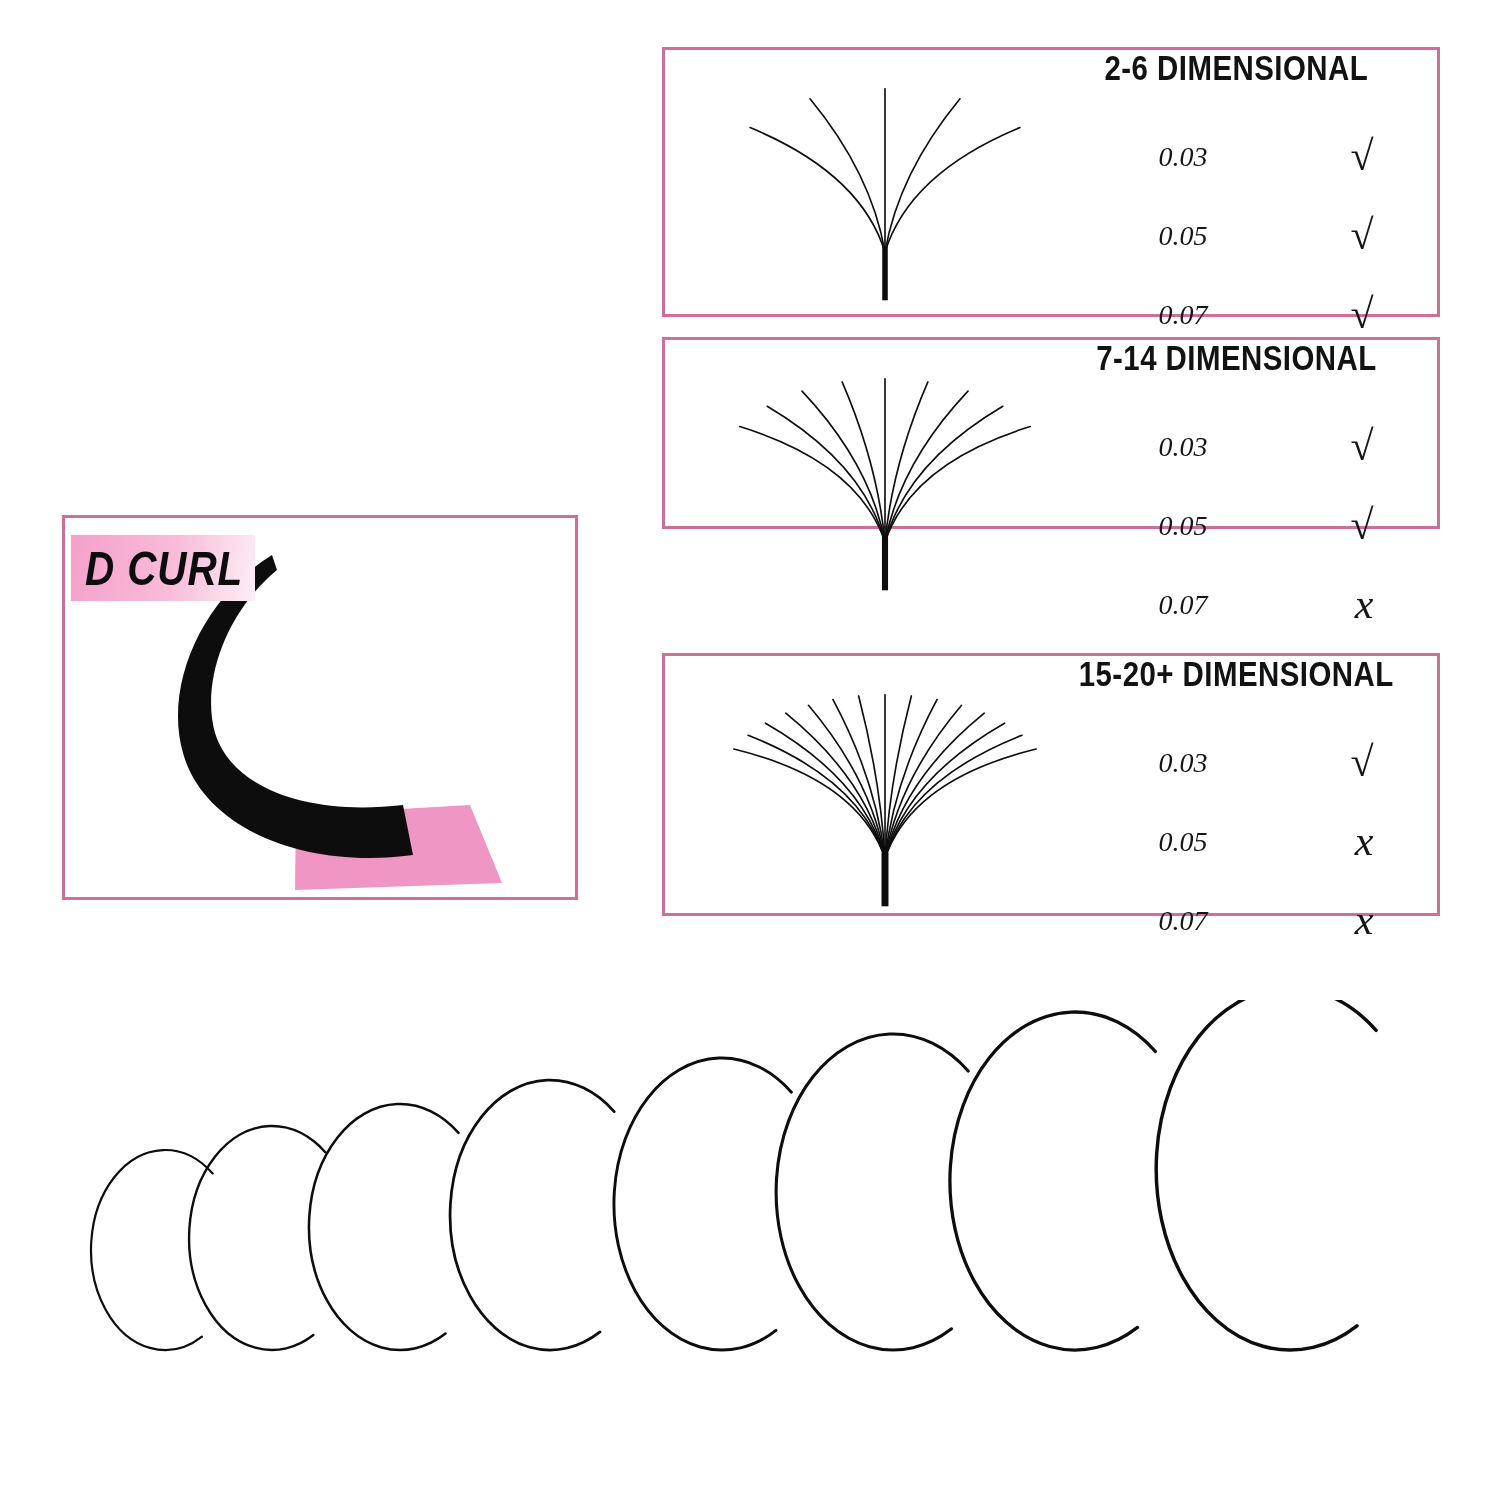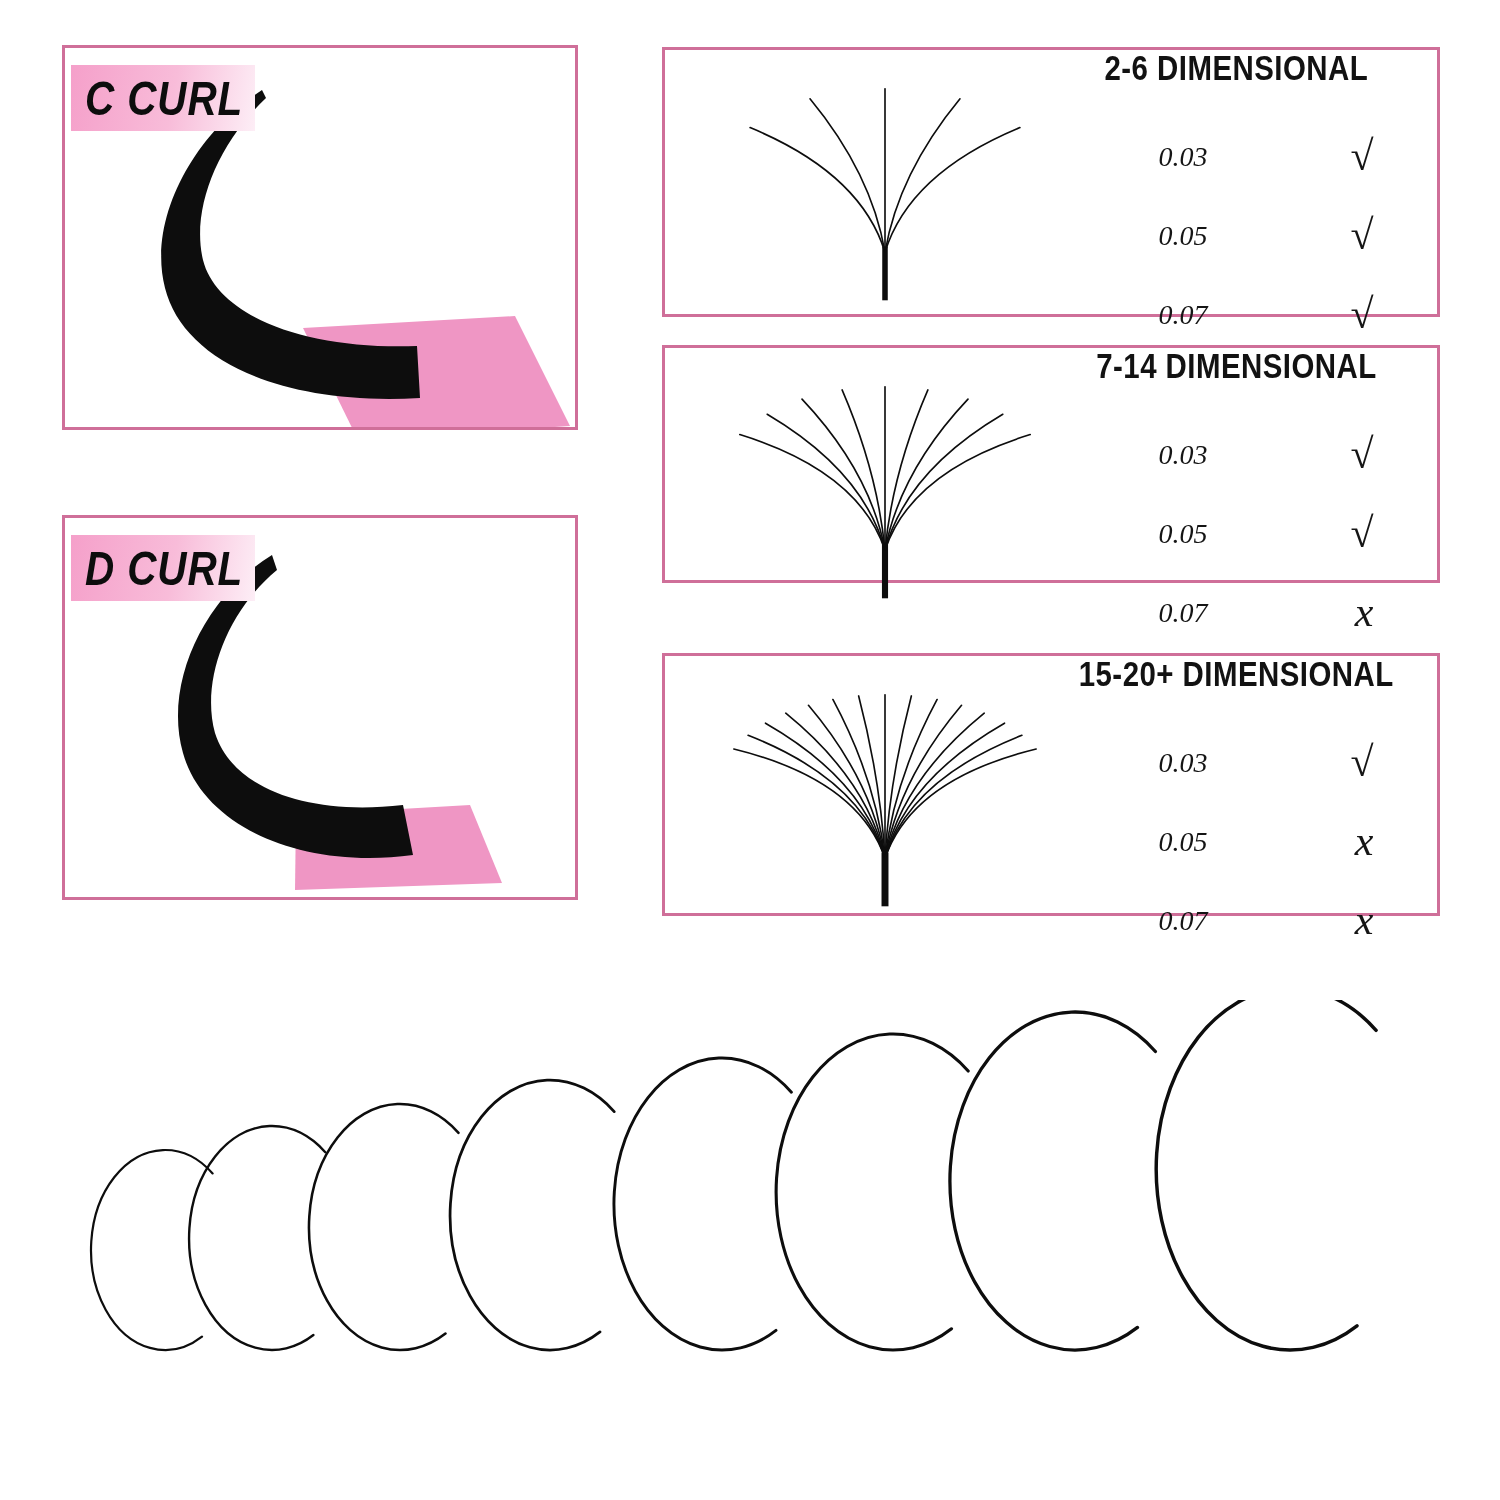--- a/index.html
+++ b/index.html
@@ -4,21 +4,21 @@
 <style>
   html,body{margin:0;padding:0;background:#ffffff;}
   #canvas{position:relative;width:1500px;height:1500px;background:#ffffff;overflow:hidden;
           font-family:"Liberation Sans",sans-serif;}
 
   
   .card{position:absolute;background:#ffffff;border:3px solid #cf6f99;box-sizing:border-box;}
   #c-curl-card{left:62px;top:45px;width:516px;height:385px;}
   #d-curl-card{left:62px;top:515px;width:516px;height:385px;}
   #dim-card-0{left:662px;top:47px;width:778px;height:270px;}
-  #dim-card-1{left:662px;top:345px;width:778px;height:238px;}
+  #dim-card-1{left:662px;top:337px;width:778px;height:192px;}
   #dim-card-2{left:662px;top:635px;width:778px;height:263px;margin-top:18px;}
 
   
   .curl-label{position:absolute;left:6px;top:17px;width:184px;height:66px;
       background:linear-gradient(100deg,#f5a0ca 0%,#f8bcd9 55%,#fdeef6 100%);
       display:flex;align-items:center;}
   .curl-label span{display:inline-block;font-weight:700;font-style:italic;font-size:46px;
       color:#0d0d0d;letter-spacing:1px;transform:scale(0.88,1.06);transform-origin:14px center;
       white-space:nowrap;padding-left:14px;}
 
@@ -52,34 +52,20 @@
       font-family:"Liberation Serif",serif;font-style:italic;font-size:36px;color:#141414;
       text-shadow:1px 1px 0 rgba(255,255,255,.55);white-space:nowrap;}
   .mm-0{left:4.5%;} .mm-1{left:12.4%;} .mm-2{left:22.2%;} .mm-3{left:32.8%;}
   .mm-4{left:45.1%;} .mm-5{left:57.1%;} .mm-6{left:70.2%;} .mm-7{left:85.3%;}
 </style>
 </head>
 <body>
 
 <div id="canvas">
 
-  <section class="card" id="c-curl-card">
-    <svg class="curl-art" viewBox="0 0 510 379" preserveAspectRatio="none">
-      <polygon points="238,280 450,268 505,378 293,392" fill="#ef96c4"></polygon>
-      <path fill="#0d0d0d" d="M 197,42
-               C 130,85 82,170 100,240
-               C 118,312 215,358 355,350
-               L 352,298
-               C 240,302 152,268 138,212
-               C 126,162 152,96 201,50 Z"></path>
-    </svg>
-    <div class="curl-label">
-      <span>C CURL</span>
-    </div>
-  </section>
 
   <section class="card" id="d-curl-card">
     <svg class="curl-art" viewBox="0 0 510 379" preserveAspectRatio="none">
       <polygon points="231,297 405,287 437,365 230,372" fill="#ef96c4"></polygon>
       <path fill="#0d0d0d" d="M 207,37
                C 140,78 98,165 118,235
                C 138,308 235,352 348,337
                L 338,287
                C 245,298 168,272 150,215
                C 136,165 160,95 212,52 Z"></path>

